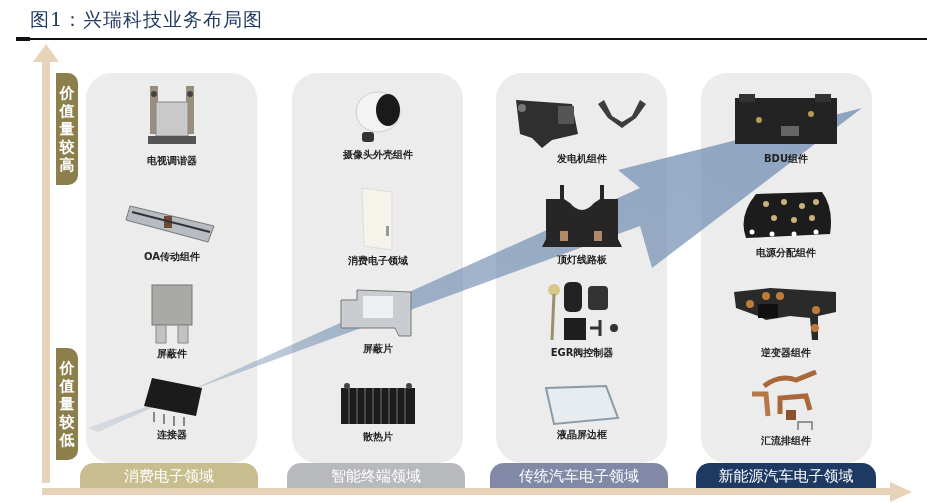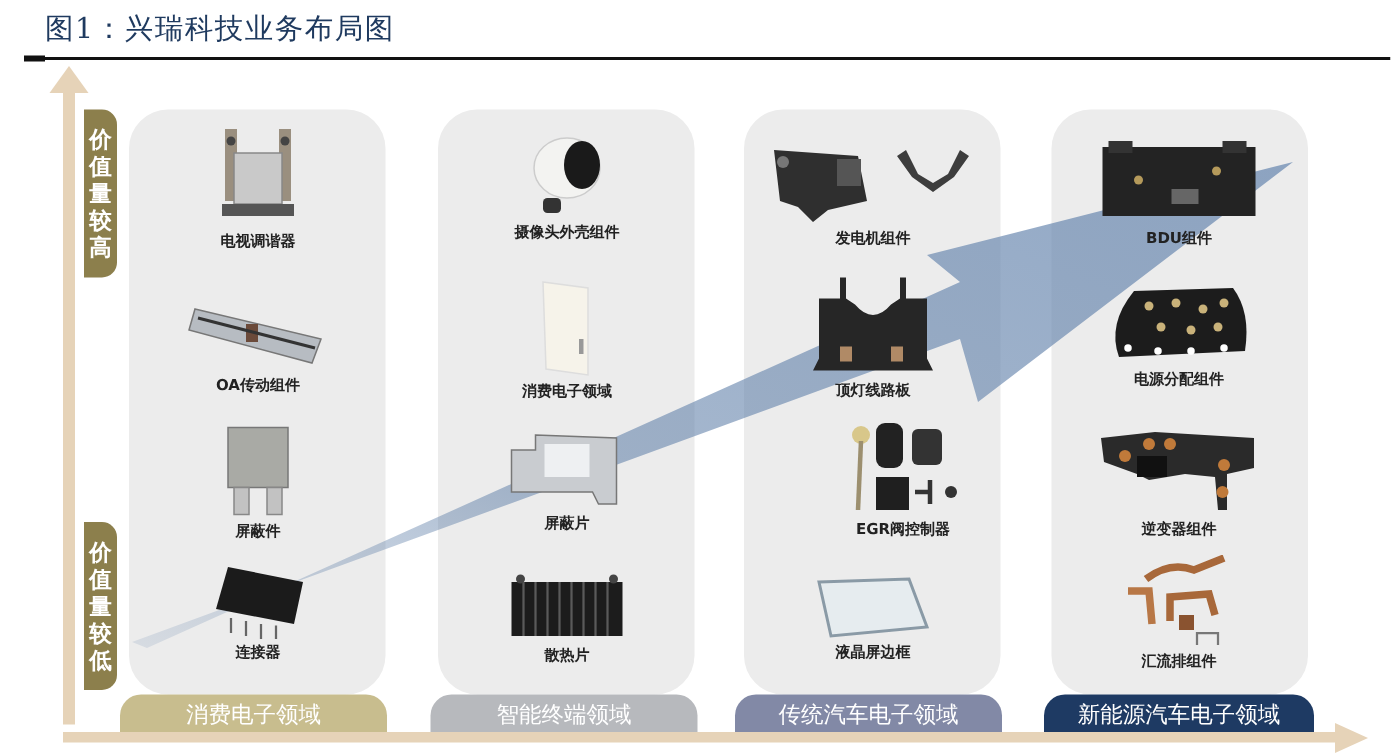--- a/index.html
+++ b/index.html
@@ -184,21 +184,21 @@
   <div class="label">发电机组件</div>
 </div>
 <div class="item" style="left:500px;top:181px;width:164px;">
   <svg class="pic" width="84" height="70" viewBox="0 0 84 70">
     <path d="M6,18 L20,18 L20,4 L24,4 L24,18 L30,22 Q42,36 54,22 L60,18 L60,4 L64,4 L64,18 L78,18 L78,58 L82,66 L2,66 L6,58 Z" fill="#262626"></path>
     <rect x="20" y="50" width="8" height="10" fill="#b08a66"></rect>
       <rect x="54" y="50" width="8" height="10" fill="#b08a66"></rect>
   </svg>
   <div class="label">顶灯线路板</div>
 </div>
-<div class="item" style="left:520px;top:280px;width:164px;">
+<div class="item" style="left:500px;top:280px;width:164px;">
   <svg class="pic" width="80" height="64" viewBox="0 0 80 64">
     <circle cx="12" cy="10" r="6" fill="#d8c78a"></circle>
       <line x1="12" y1="14" x2="10" y2="60" stroke="#9c8f6f" stroke-width="3"></line>
     <rect x="22" y="2" width="18" height="30" rx="6" fill="#222"></rect>
     <rect x="46" y="6" width="20" height="24" rx="4" fill="#333"></rect>
     <rect x="22" y="38" width="22" height="22" fill="#1f1f1f"></rect>
     <line x1="48" y1="48" x2="58" y2="48" stroke="#333" stroke-width="3"></line>
       <line x1="58" y1="40" x2="58" y2="56" stroke="#333" stroke-width="3"></line>
     <circle cx="72" cy="48" r="4" fill="#333"></circle>
   </svg>

